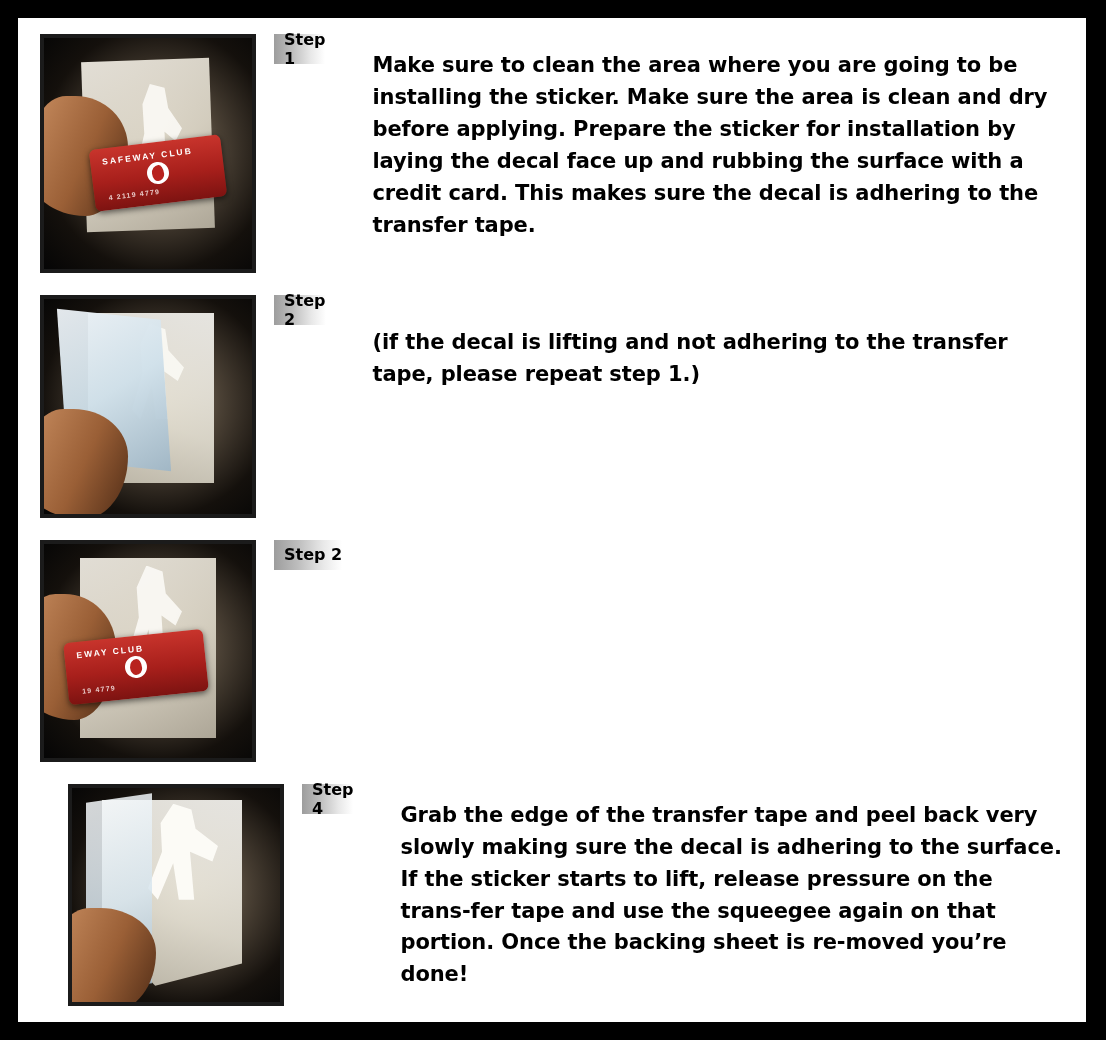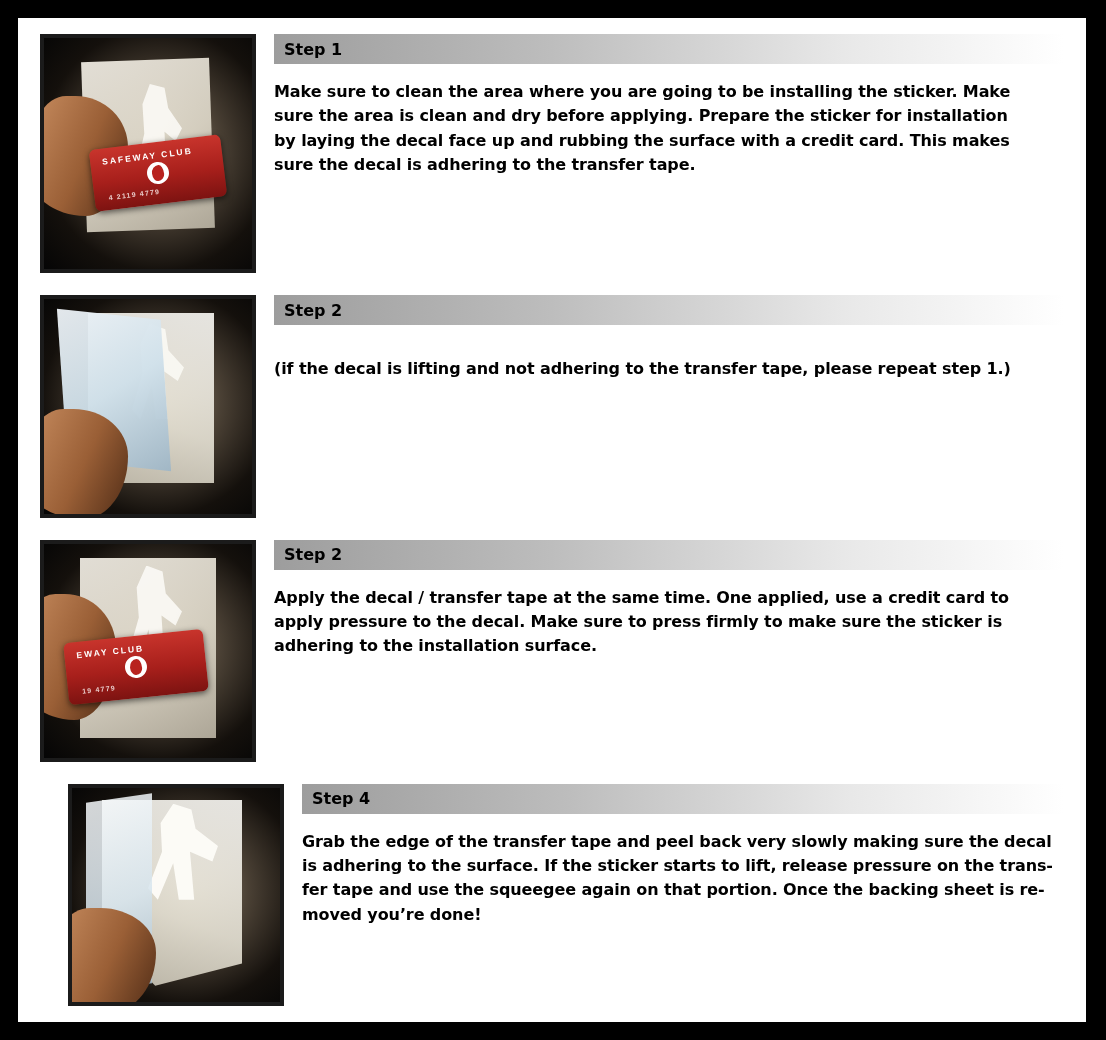--- a/index.html
+++ b/index.html
@@ -117,41 +117,41 @@
   }
   .silhouette {
     position: absolute;
     background: #fdfcf8;
   }
 
   .content {
     flex: 1 1 auto;
     padding-left: 18px;
     display: flex;
-    flex-direction: column;
+    gap: 47px;
   }
   .step-header {
     height: 30px;
     background: linear-gradient(to right, #9d9d9d 0%, #bdbdbd 35%, #e8e8e8 72%, #ffffff 100%);
     display: flex;
     align-items: center;
     padding-left: 10px;
     box-sizing: border-box;
   }
   .step-header .label {
     font-family: "DejaVu Sans", sans-serif;
     font-weight: bold;
     font-size: 16px;
     color: #000000;
   }
   .body-text {
     margin-top: 16px;
     font-family: "DejaVu Sans", sans-serif;
     font-weight: bold;
-    font-size: 16px;
+    font-size: 21px;
     line-height: 1.52;
     color: #000000;
     letter-spacing: -0.1px;
     max-width: 760px;
   }
   .body-text.p2 {
     margin-top: 32px;
   }
 </style>
 </head>
@@ -205,21 +205,20 @@
         <div class="card" style="left:22px; top:92px; width:140px; height:62px; transform:rotate(-6deg);">
           <span class="card-title">EWAY CLUB</span>
           <span class="card-logo"></span>
           <span class="card-num">19 4779</span>
         </div>
       </div>
       <div class="content">
         <div class="step-header">
           <span class="label">Step 2</span>
         </div>
-        <div class="body-text">Apply the decal / transfer tape at the same time.  One applied, use a credit card to apply pressure to the decal.  Make sure to press firmly to make sure the sticker is adhering to the installation surface.</div>
       </div>
     </div>
 
     <div class="step-row s4">
       <div class="photo">
         <div class="glow"></div>
         <div class="paper2" style="left:30px; top:12px; width:140px; height:186px; clip-path: polygon(0% 0%, 100% 0%, 100% 88%, 38% 100%, 0% 70%);"></div>
         <div class="silhouette" style="left:76px; top:16px; width:70px; height:96px; clip-path: polygon(36% 0%, 62% 6%, 68% 26%, 100% 44%, 92% 60%, 60% 50%, 66% 100%, 44% 100%, 36% 62%, 14% 100%, 0% 88%, 20% 50%, 18% 20%); opacity:0.95;"></div>
         <div style="position:absolute; left:14px; top:10px; width:66px; height:190px; background:linear-gradient(160deg,#f7fafc 0%, #d7e5ee 55%, #aabfcd 100%); transform: skewY(-8deg); opacity:0.85;"></div>
         <div class="hand-shape" style="left:-22px; top:120px; width:106px; height:104px;"></div>

